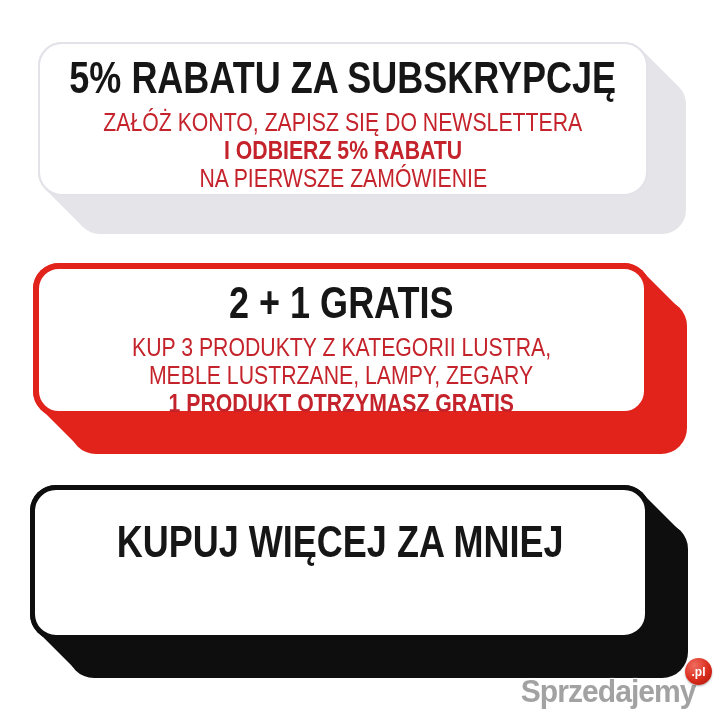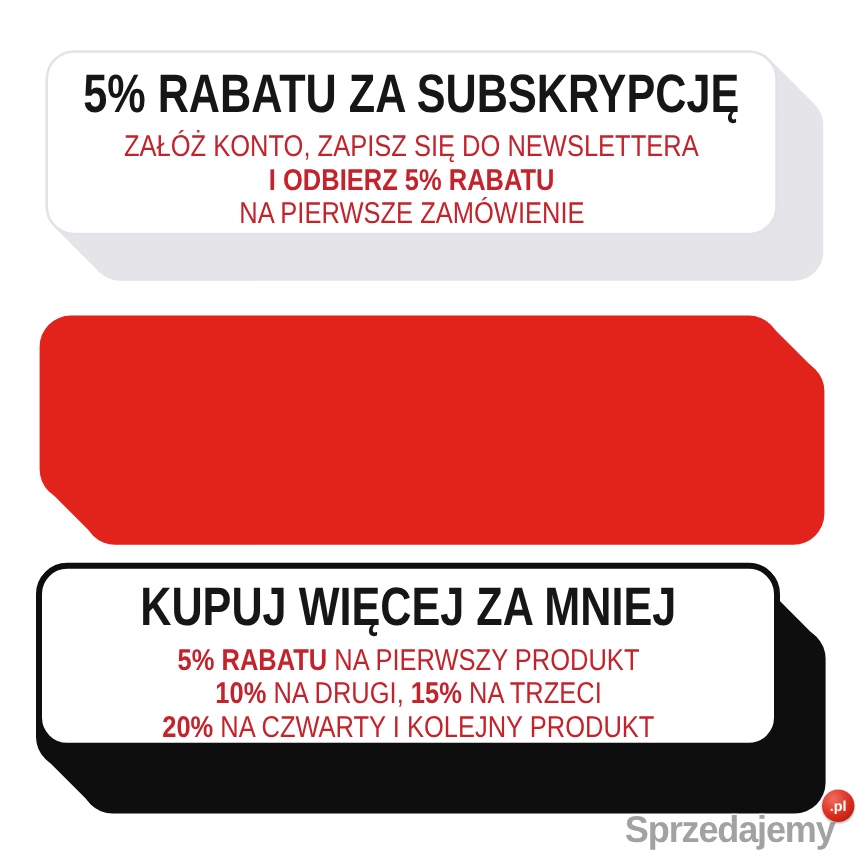--- a/index.html
+++ b/index.html
@@ -35,24 +35,24 @@
     border-radius: 24px;
     padding-top: 8px;
   }
   .card-2 {
     left: 33px; top: 263px; width: 617px; height: 154px;
     border: 6px solid var(--accent-red, #e2231c);
     border-radius: 26px;
     padding-top: 8px;
   }
   .card-3 {
-    left: 30px; top: 469px; width: 620px; height: 155px;
+    left: 30px; top: 485px; width: 620px; height: 155px;
     border: 5px solid var(--ink-black, #0e0e0e);
     border-radius: 26px;
-    padding-top: 6px;
+    padding-top: 26px;
   }
   .card-title {
     font-size: 45px;
     line-height: 52px;
     font-weight: bold;
     color: var(--title-black, #161616);
     letter-spacing: 0;
     white-space: nowrap;
     transform: scaleX(0.80);
     transform-origin: 50% 50%;
@@ -133,28 +133,31 @@
 
   <div class="card card-1">
     <div class="card-title">5% RABATU ZA SUBSKRYPCJĘ</div>
     <div class="card-lines">
       <div class="promo-line">ZAŁÓŻ KONTO, ZAPISZ SIĘ DO NEWSLETTERA</div>
       <div class="promo-line bold">I ODBIERZ 5% RABATU</div>
       <div class="promo-line">NA PIERWSZE ZAMÓWIENIE</div>
     </div>
   </div>
 
+  <div class="card card-2">
+    <div class="card-title">2 + 1 GRATIS</div>
+    <div class="card-lines">
+      <div class="promo-line">KUP 3 PRODUKTY Z KATEGORII LUSTRA,</div>
+      <div class="promo-line">MEBLE LUSTRZANE, LAMPY, ZEGARY</div>
+      <div class="promo-line bold">1 PRODUKT OTRZYMASZ GRATIS</div>
+    </div>
+  </div>
 
   <div class="card card-3">
     <div class="card-title">KUPUJ WIĘCEJ ZA MNIEJ</div>
-    <div class="card-lines">
-      <div class="promo-line"><span class="b">5% RABATU</span><span> NA PIERWSZY PRODUKT</span></div>
-      <div class="promo-line"><span class="b">10%</span><span> NA DRUGI, </span><span class="b">15%</span><span> NA TRZECI</span></div>
-      <div class="promo-line"><span class="b">20%</span><span> NA CZWARTY I KOLEJNY PRODUKT</span></div>
-    </div>
   </div>
 
   <div id="watermark">
     <span id="wordmark">Sprzedajemy</span>
     <span id="pl-badge">.pl</span>
   </div>
 
 </div>
 
 </body></html>

